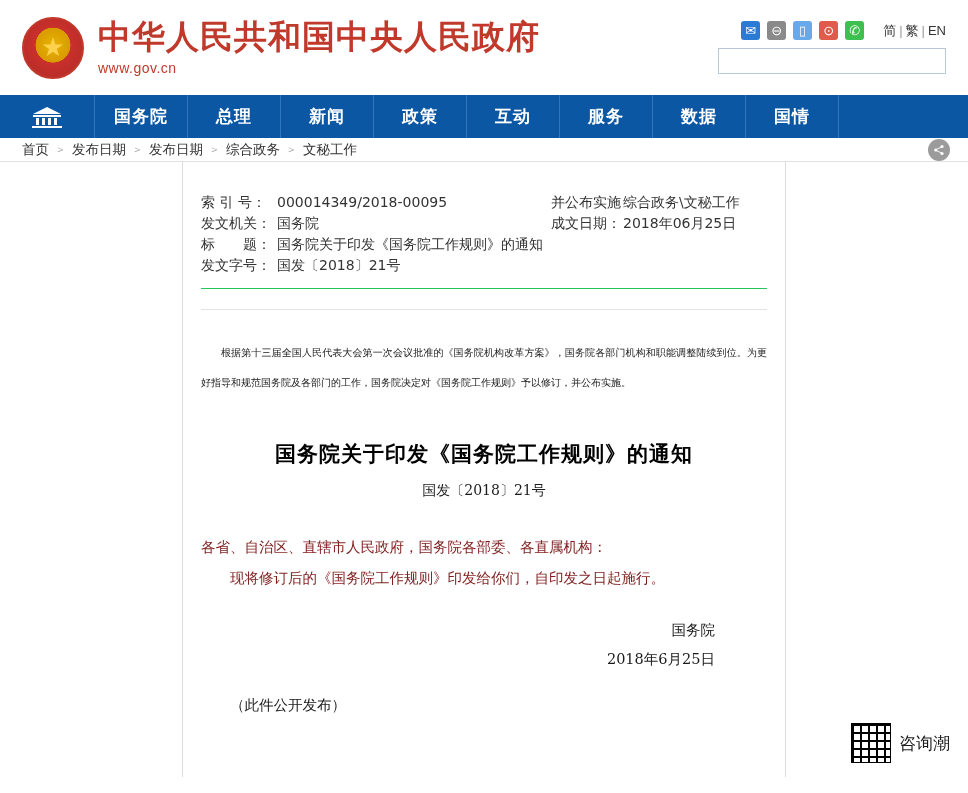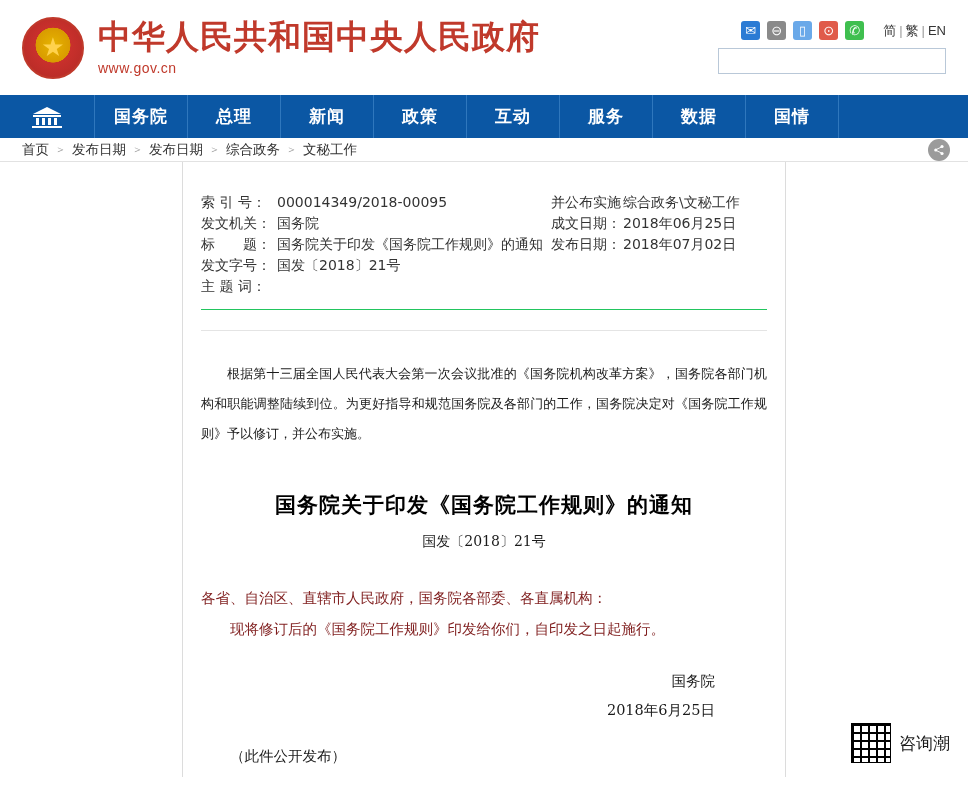--- a/index.html
+++ b/index.html
@@ -201,21 +201,21 @@
   .meta-label.wide { width: 72px; flex: 0 0 72px; }
   .meta-value { color: #333; }
 
   .body-box {
     margin: 20px 18px 0 18px;
     border-top: 1px solid #e4e4e4;
     padding-top: 28px;
     font-family: "DejaVu Sans", serif;
   }
   .lead {
-    font-size: 13px;
+    font-size: 10px;
     line-height: 30px;
     color: #1a1a1a;
     text-align: justify;
     text-indent: 2em;
     font-family: "DejaVu Serif", serif;
   }
   .doc-title {
     text-align: center;
     font-size: 21px;
     font-weight: bold;
@@ -367,41 +367,33 @@
             <span class="meta-value">国务院</span>
           </div>
           <div class="meta-row">
             <span class="meta-label">标　　题：</span>
             <span class="meta-value">国务院关于印发《国务院工作规则》的通知</span>
           </div>
           <div class="meta-row">
             <span class="meta-label">发文字号：</span>
             <span class="meta-value">国发〔2018〕21号</span>
           </div>
-          <div class="meta-row">
-            <span class="meta-label">主 题 词：</span>
-            <span class="meta-value"></span>
-          </div>
         </div>
         <div class="meta-col right">
           <div class="meta-row">
             <span class="meta-label wide">并公布实施：</span>
             <span class="meta-value">综合政务\文秘工作</span>
           </div>
           <div class="meta-row">
             <span class="meta-label wide">成文日期：</span>
             <span class="meta-value">2018年06月25日</span>
           </div>
           <div class="meta-row">
             <span class="meta-label wide"></span>
             <span class="meta-value"></span>
-          </div>
-          <div class="meta-row">
-            <span class="meta-label wide">发布日期：</span>
-            <span class="meta-value">2018年07月02日</span>
           </div>
         </div>
       </div>
 
       <div class="body-box">
         <p class="lead">根据第十三届全国人民代表大会第一次会议批准的《国务院机构改革方案》，国务院各部门机构和职能调整陆续到位。为更好指导和规范国务院及各部门的工作，国务院决定对《国务院工作规则》予以修订，并公布实施。</p>
         <h1 class="doc-title">国务院关于印发《国务院工作规则》的通知</h1>
         <div class="doc-number">国发〔2018〕21号</div>
         <p class="para">各省、自治区、直辖市人民政府，国务院各部委、各直属机构：</p>
         <p class="para indent">现将修订后的《国务院工作规则》印发给你们，自印发之日起施行。</p>

